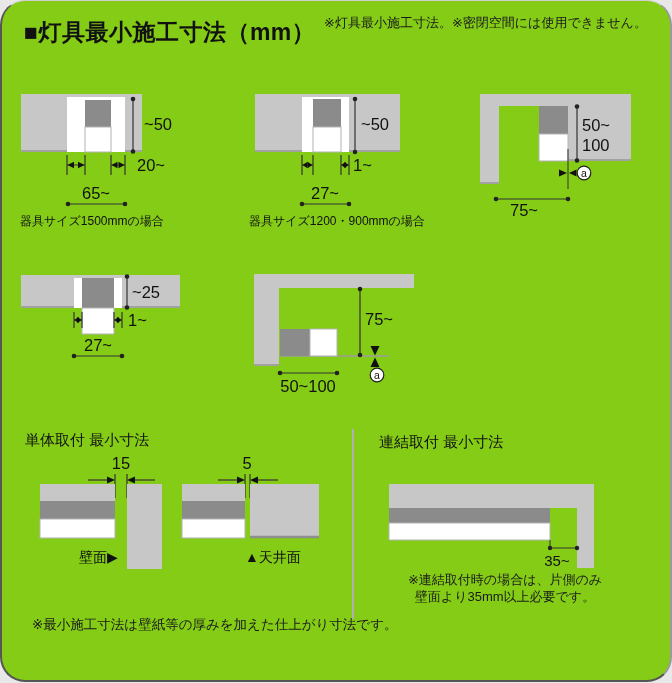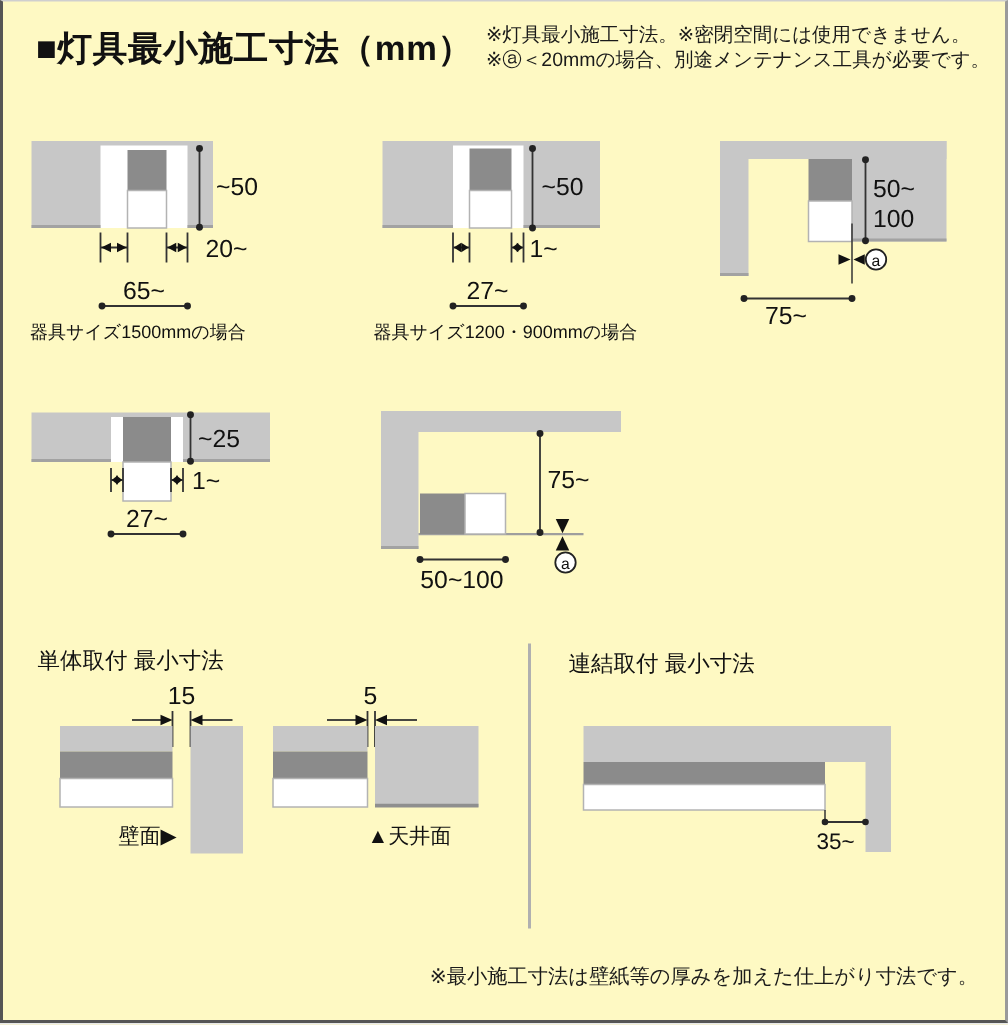--- a/index.html
+++ b/index.html
@@ -1,29 +1,29 @@
 <!DOCTYPE html>
 <html><head>
 <meta charset="utf-8">
 <style>
   html,body{margin:0;padding:0;background:#e8e8e8;}
   .page{
-    position:relative;width:668px;height:679px;background:#fef9c3;
+    position:relative;width:668px;height:679px;background:#84cc16;
     border-left:2px solid #555;border-bottom:2px solid #555;
     border-right:2px solid #9a9a9a;border-top:1px solid #cfcfcf;
     font-family:"Liberation Sans","DejaVu Sans",sans-serif;
-    color:#111;overflow:hidden;
+    color:#111;overflow:hidden;border-radius:25px;
   }
   .abs{position:absolute;}
   .title{left:22px;top:16px;font-size:23px;font-weight:bold;letter-spacing:0.5px;}
   .notes{left:322px;top:13px;font-size:13px;line-height:17px;color:#1a1a1a;}
   .sec-header{font-size:15px;font-weight:normal;color:#111;}
   .divider{left:350px;top:428px;width:2px;height:190px;background:#b0b0b0;}
   .linked-note{left:381px;top:571px;width:244px;text-align:center;font-size:13px;line-height:16.5px;color:#1a1a1a;}
-  .footer{left:0;right:18px;top:641px;text-align:right;font-size:13.5px;color:#1a1a1a;}
+  .footer{left:0;right:18px;top:615px;font-size:13.5px;color:#1a1a1a;padding-left:30px;}
   svg{position:absolute;overflow:visible;}
   svg text{font-family:"Liberation Sans","DejaVu Sans",sans-serif;fill:#111;}
   .gray{fill:#c7c7c7;}
   .dark{fill:#8b8b8b;}
   .fixwhite{fill:#ffffff;stroke:#b3b3b3;stroke-width:1;}
   .dimline{stroke:#333;stroke-width:1.2;}
   .thinline{stroke:#333;stroke-width:1;}
   .edge{stroke:#a2a2a2;stroke-width:2;}
   .edgedark{stroke:#8f8f8f;stroke-width:2.5;}
   .dot{fill:#222;}
@@ -34,21 +34,20 @@
   .circtext{font-size:10.5px;text-anchor:middle;}
 </style>
 </head>
 <body>
 
 <div class="page">
 
   <div class="abs title">■灯具最小施工寸法（mm）</div>
   <div class="abs notes">
     <div>※灯具最小施工寸法。※密閉空間には使用できません。</div>
-    <div>※ⓐ＜20mmの場合、別途メンテナンス工具が必要です。</div>
   </div>
 
   <svg style="left:14px;top:88px" width="225" height="142" viewBox="0 0 225 142">
     <g>
       <rect class="gray" x="5" y="5" width="121" height="58"></rect>
       <rect x="51" y="8" width="58" height="55" fill="#ffffff"></rect>
       <line class="edge" x1="5" y1="62" x2="51" y2="62"></line>
       <line class="edge" x1="109" y1="62" x2="126" y2="62"></line>
     </g>
     <g>
@@ -273,16 +272,20 @@
     <rect class="fixwhite" x="4" y="47" width="161" height="17"></rect>
     <g>
       <line class="thinline" x1="165" y1="64" x2="165" y2="71"></line>
       <line class="dimline" x1="165" y1="72" x2="192" y2="72"></line>
       <circle class="dot" cx="165" cy="72" r="2.2"></circle>
         <circle class="dot" cx="192" cy="72" r="2.2"></circle>
       <text x="172" y="90" font-size="15" text-anchor="middle">35~</text>
     </g>
   </svg>
 
+  <div class="abs linked-note">
+    <div>※連結取付時の場合は、片側のみ</div>
+    <div>壁面より35mm以上必要です。</div>
+  </div>
 
   <div class="abs footer">※最小施工寸法は壁紙等の厚みを加えた仕上がり寸法です。</div>
 
 </div>
 
 </body></html>

